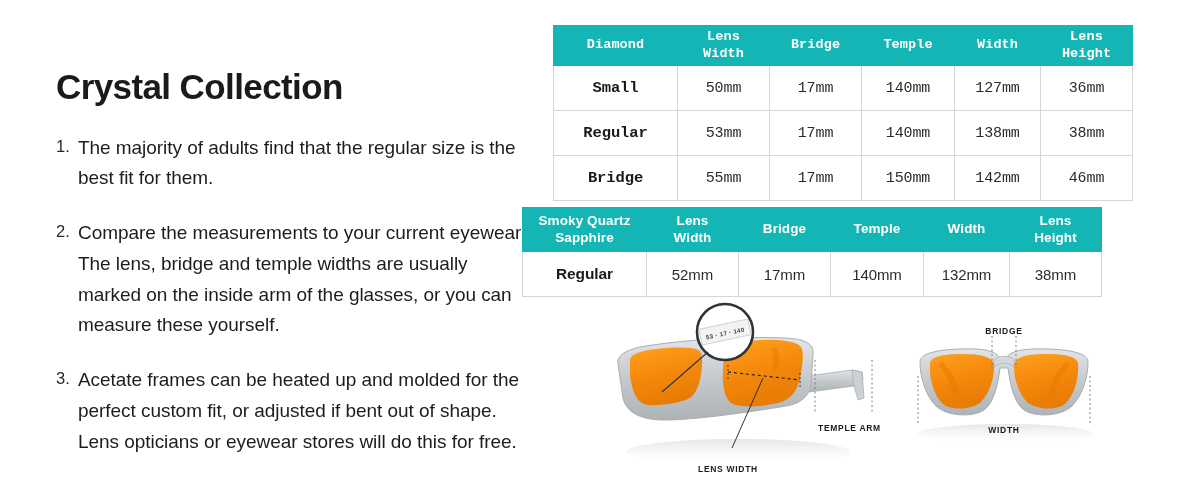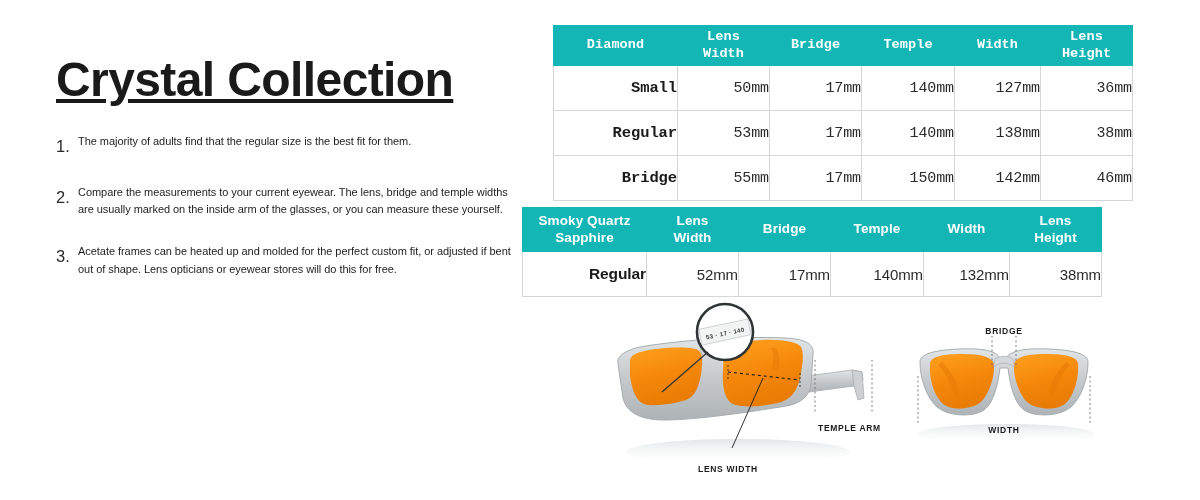--- a/index.html
+++ b/index.html
@@ -6,48 +6,48 @@
   body{
     width:1200px;height:500px;background:#ffffff;
     font-family:"Liberation Sans", sans-serif;
     color:#1b1b1b;overflow:hidden;position:relative;
   }
   .page{position:relative;width:1200px;height:500px;}
 
   
   .left{position:absolute;left:56px;top:52px;width:470px;}
   .title{
-    font-size:48px;font-weight:bold;letter-spacing:-0.6px;
-    color:#1a1a1a;margin:2px 0 26px 0;line-height:1.1;text-decoration:underline;
+    font-size:35px;font-weight:bold;letter-spacing:-0.6px;
+    color:#1a1a1a;margin:16px 0 26px 0;line-height:1.1;
   }
   .steps{margin:0;padding:0;list-style:none;}
   .step{display:flex;margin-bottom:24px;align-items:flex-start;}
   .step:last-child{margin-bottom:0;}
   .step-num{
     width:22px;flex:0 0 22px;font-size:16.5px;color:#2a2a2a;
     line-height:1.62;font-weight:normal;
   }
   .step-text{
-    font-size:11px;line-height:1.62;color:#1d1d1d;
+    font-size:19px;line-height:1.62;color:#1d1d1d;
     letter-spacing:-0.05px;
   }
 
   
   .tbl{position:absolute;border-collapse:collapse;table-layout:fixed;}
   #table-diamond{left:553px;top:25px;width:573px;font-family:Liberation Mono, monospace;}
   #table-smoky{left:522px;top:207px;width:573px;}
   .tbl th{
     background:#13b5b5;color:#ffffff;font-size:13.5px;font-weight:bold;
     text-align:center;line-height:1.22;padding:0;border:1px solid #13b5b5;
     letter-spacing:0.1px;
   }
   #table-diamond th{height:39px;}
   #table-smoky th{height:43px;}
   .tbl td{
-    border:1px solid #d4d6d7;text-align:right;font-size:15px;
+    border:1px solid #d4d6d7;text-align:center;font-size:15px;
     color:#2b2b2b;height:44px;padding:0;background:#fff;
     letter-spacing:-0.1px;
   }
   .tbl td.rowlabel{font-weight:bold;color:#1a1a1a;font-size:15.5px;}
   .c0{width:123px;} .c1{width:91px;} .c2{width:91px;}
   .c3{width:92px;} .c4{width:85px;} .c5{width:91px;}
   .hdr-two-line{white-space:pre-line;}
 
   
   .illus{position:absolute;left:600px;top:300px;width:600px;height:200px;}

